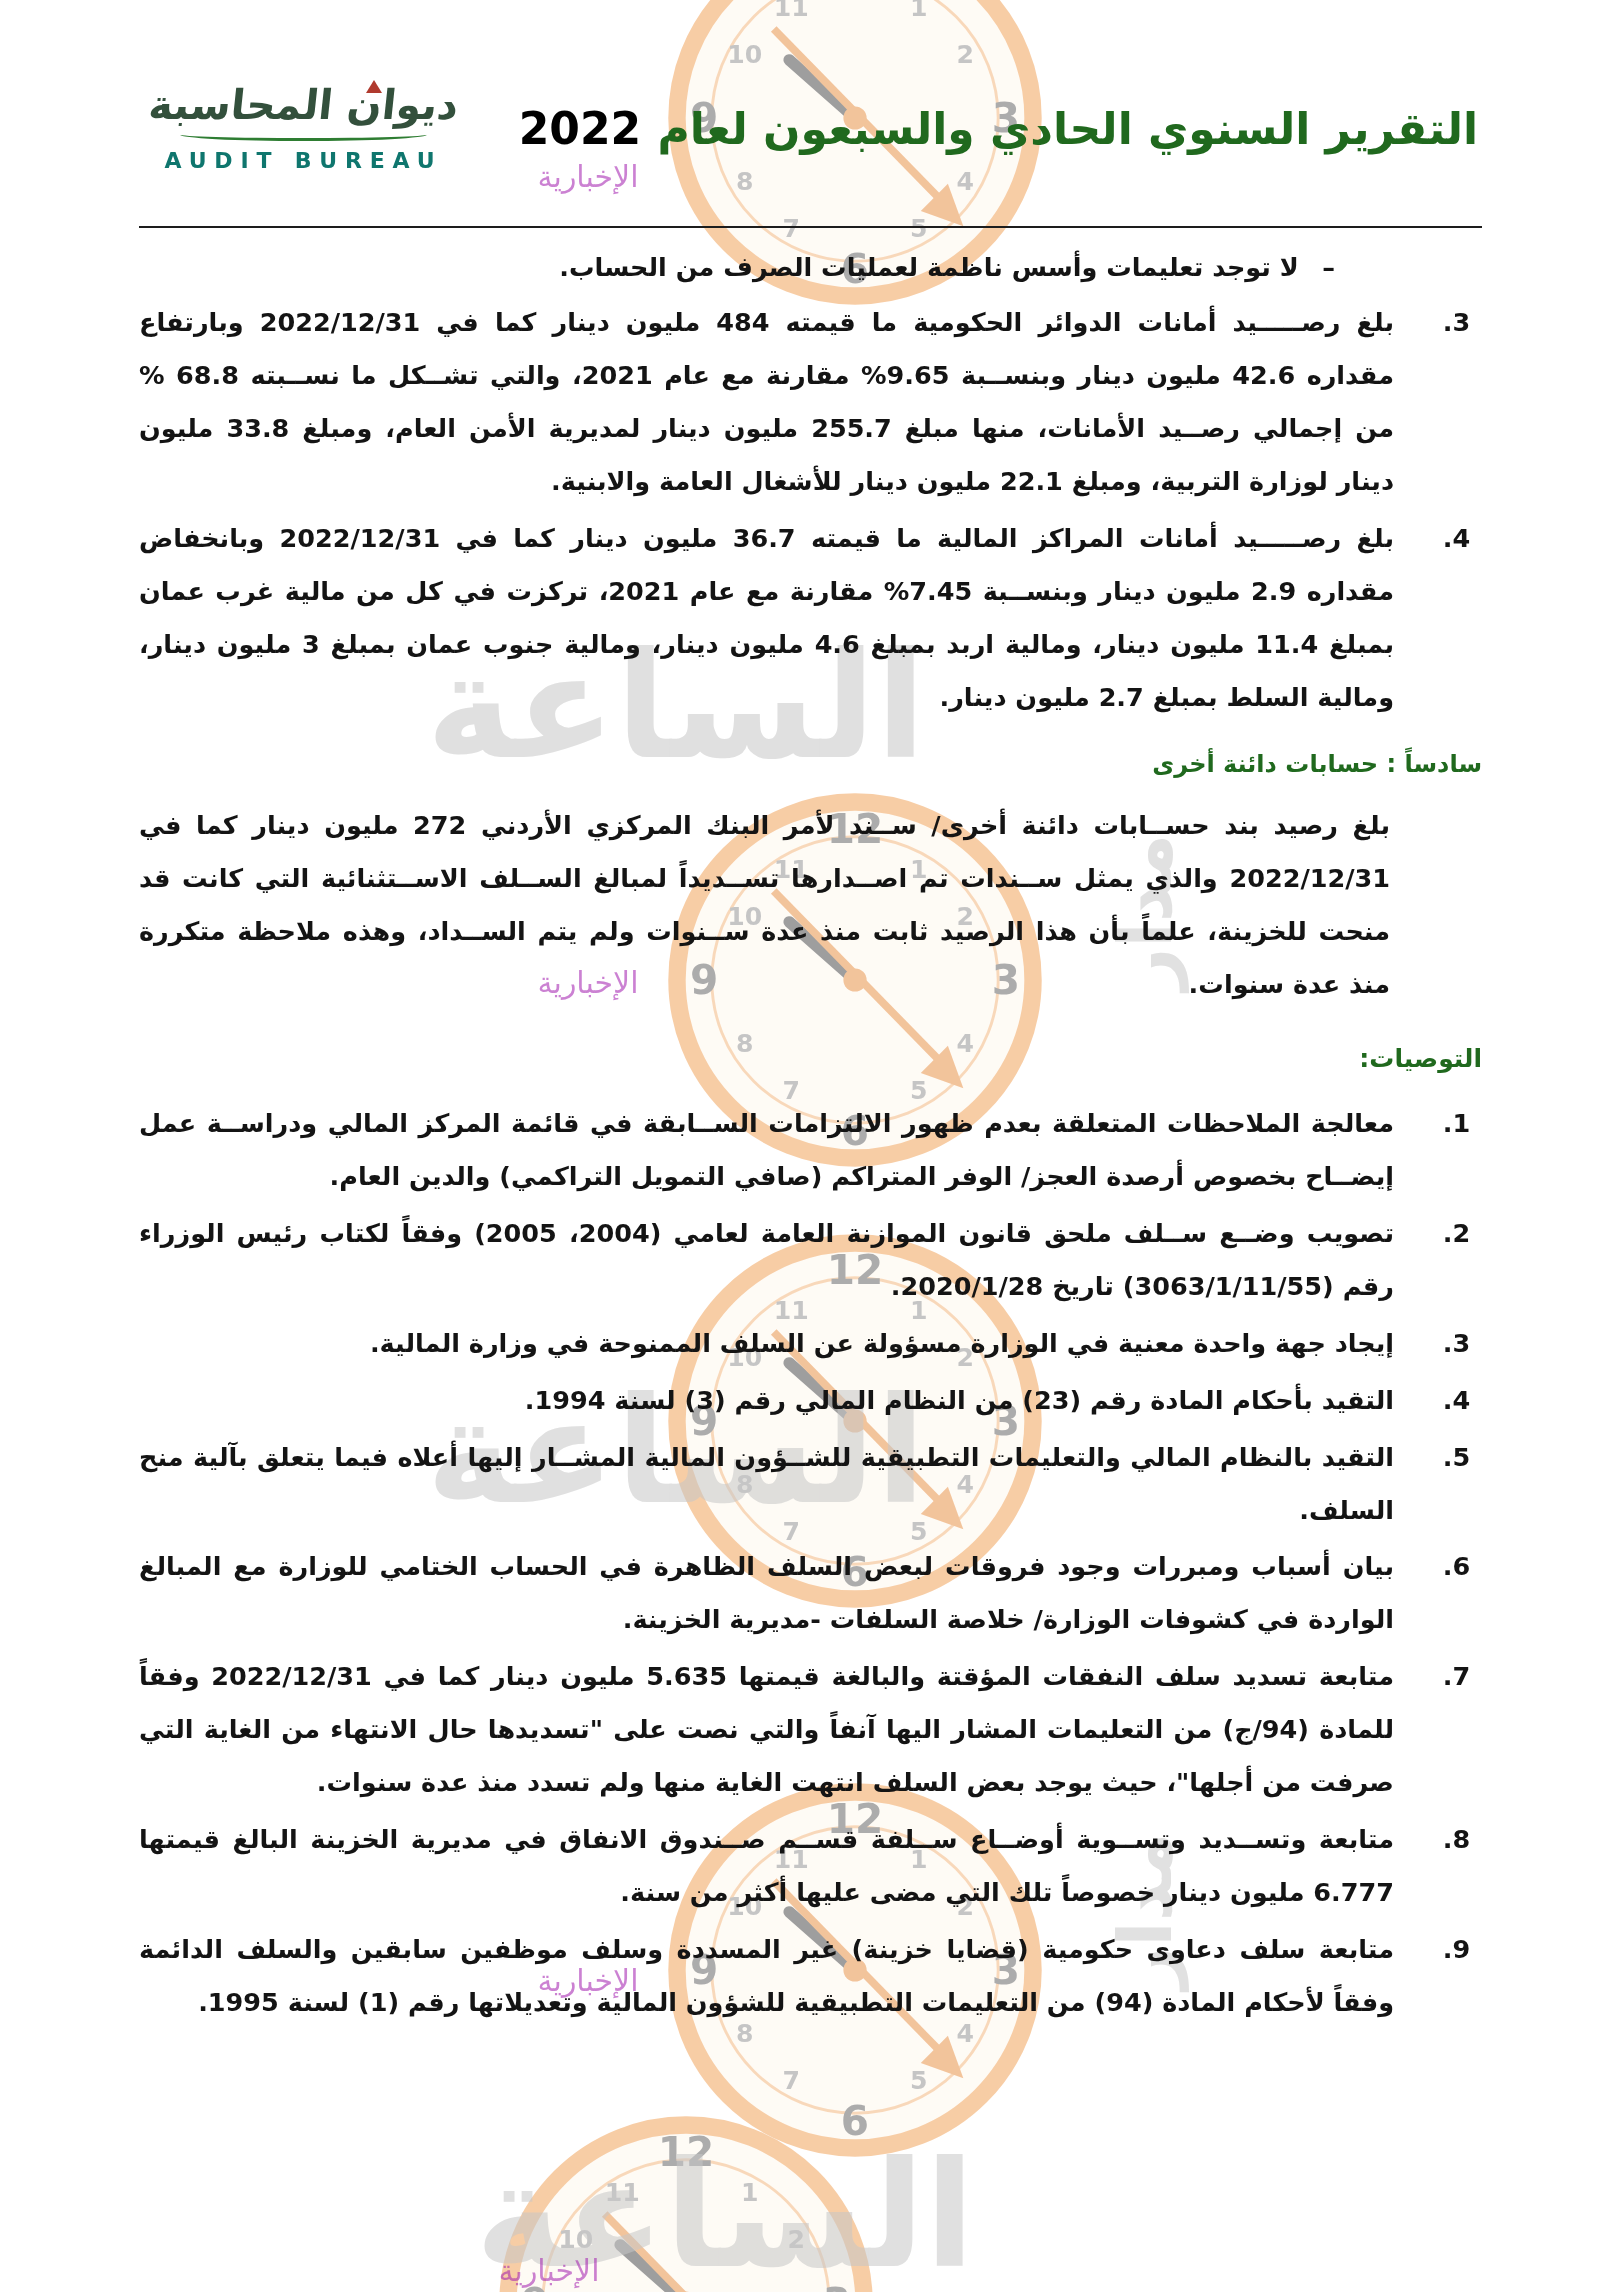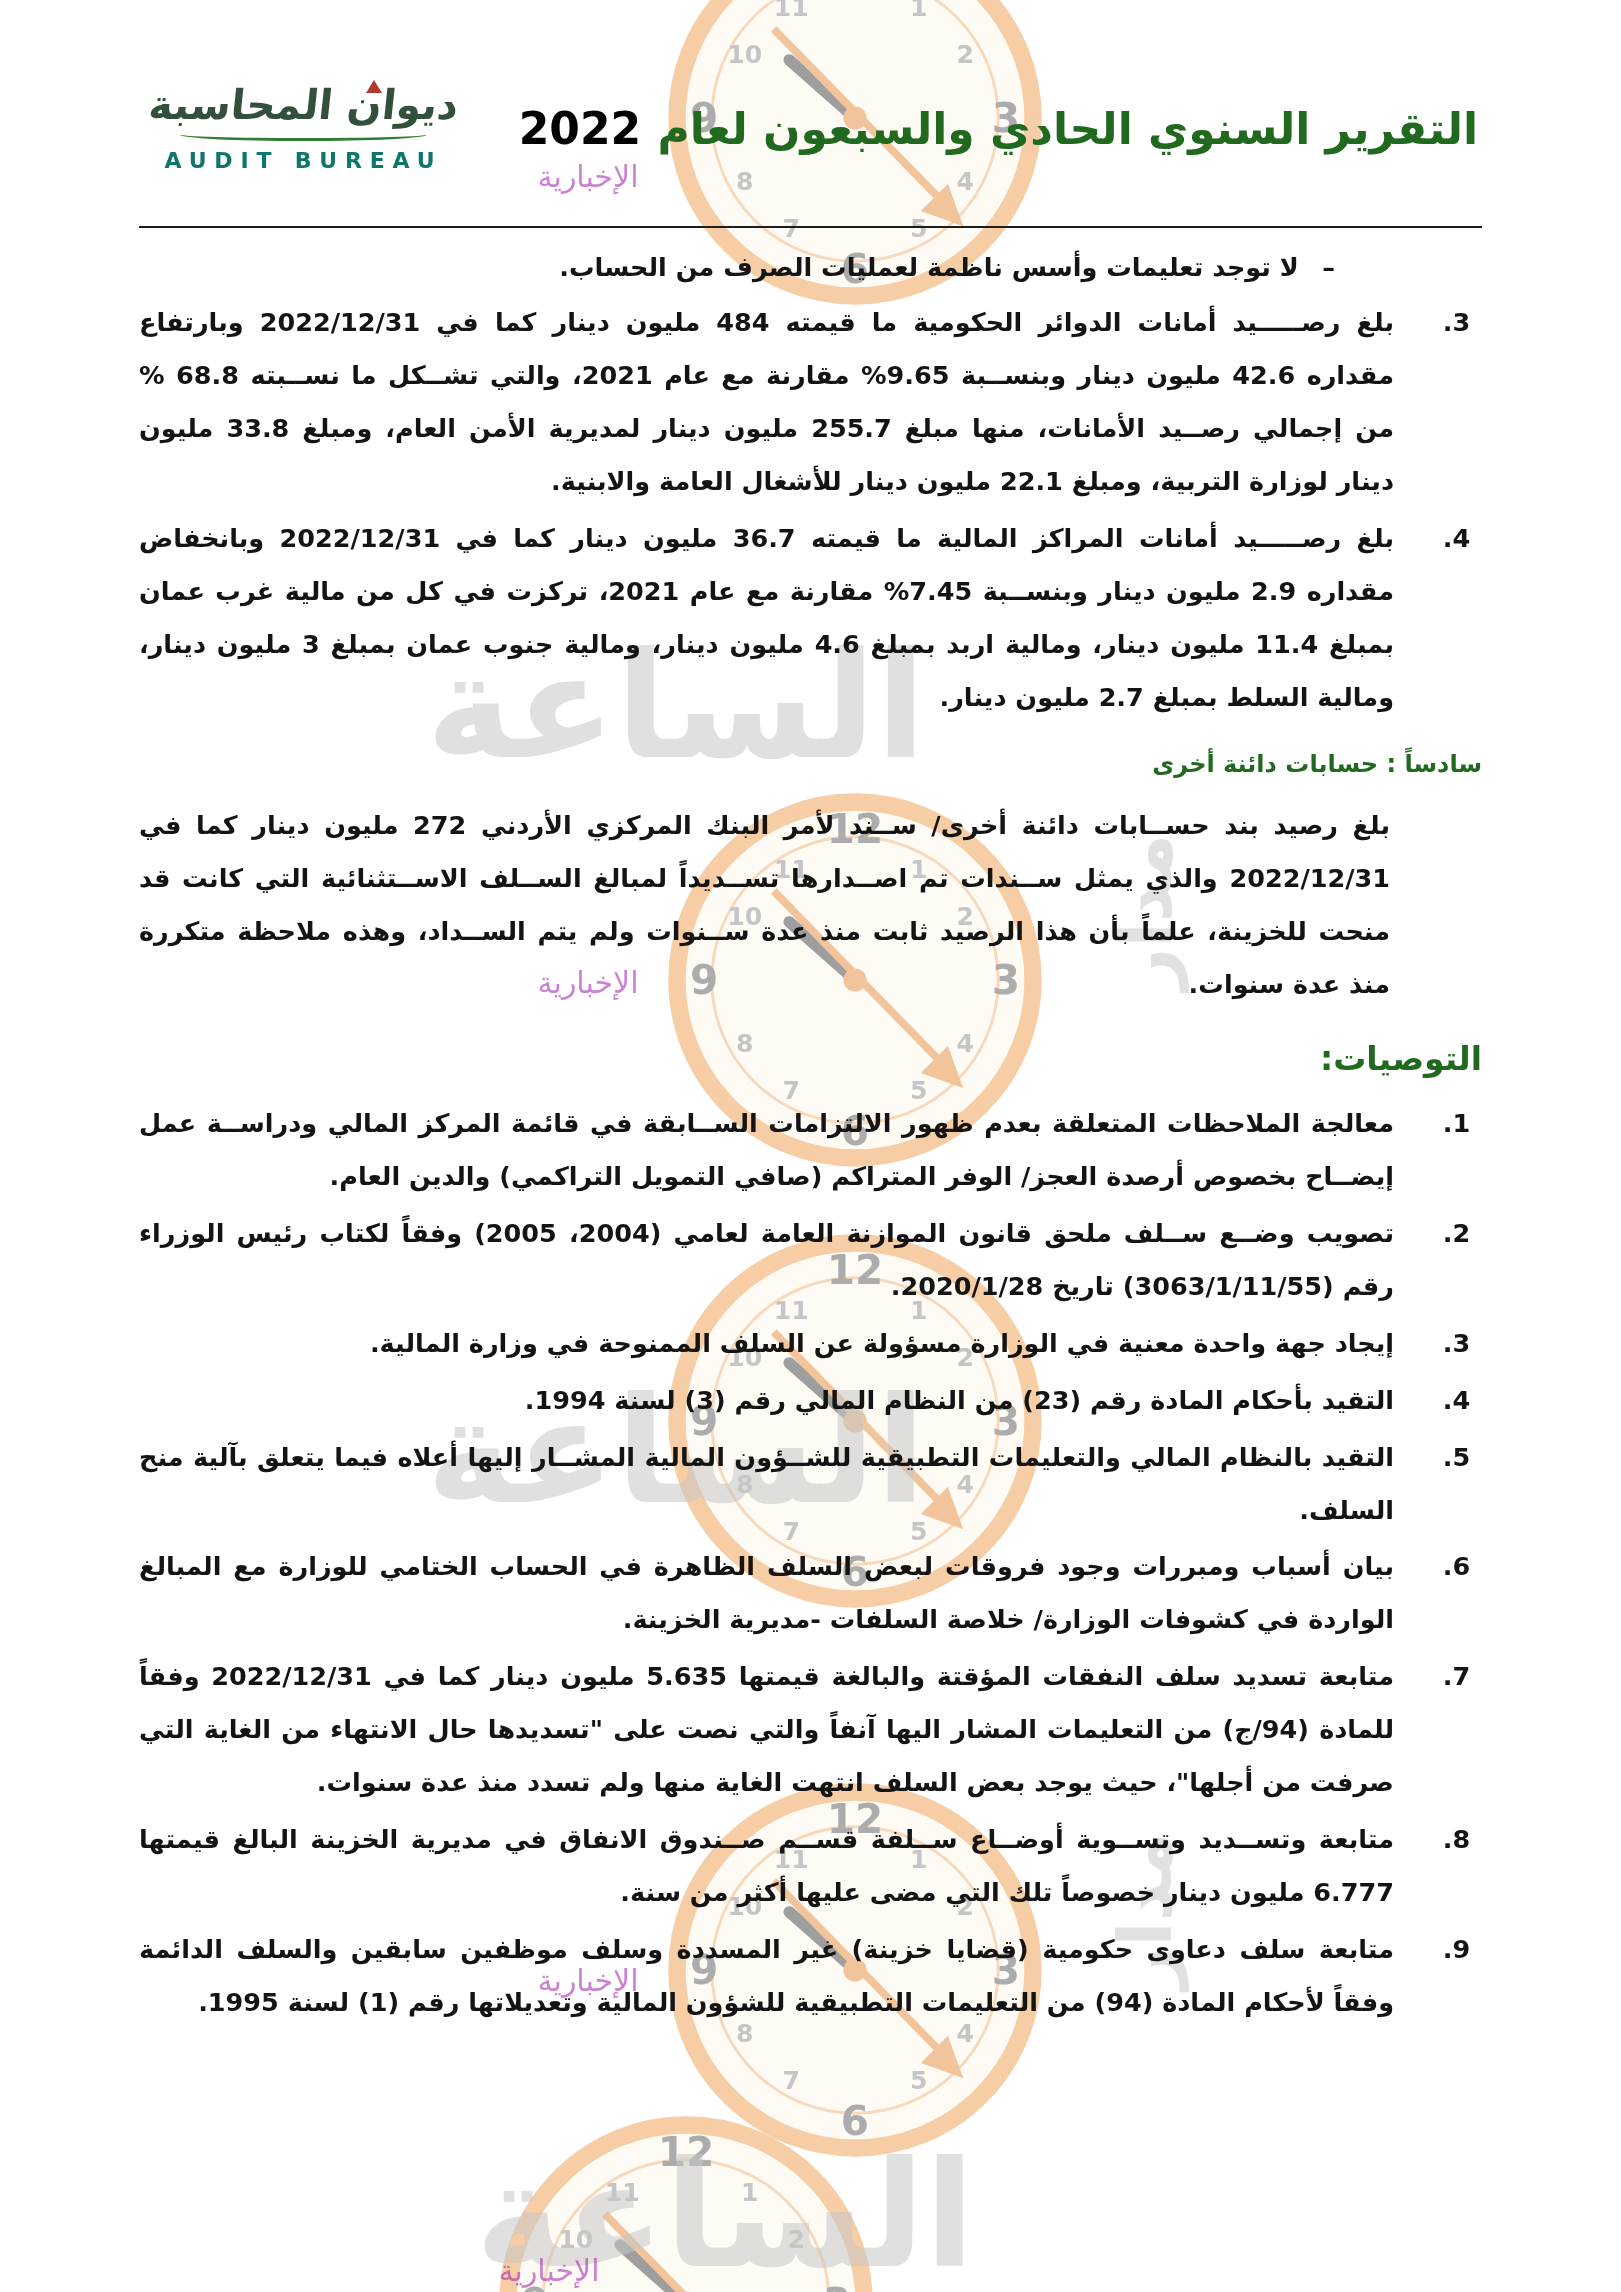--- a/index.html
+++ b/index.html
@@ -54,21 +54,21 @@
   }
 
   .dash-row { display:flex; gap:23.5px; padding-right:147px; margin-bottom:2px; }
   .dash { flex:0 0 auto; }
 
   .list-item { display:flex; margin-bottom:3.9px; }
   .li-num { flex:0 0 88px; padding-right:11.8px; }
   .li-text { flex:1; text-align:justify; }
 
   .sec-heading { font-size:24px; color:#20691e; margin:13.7px 0 7.8px; font-weight:800; }
-  .sec-heading.rec { font-size:33px; margin:21.6px 0 11.8px; }
+  .sec-heading.rec { font-size:25px; margin:21.6px 0 11.8px; }
 
   .para { margin-right:92px; margin-bottom:3.9px; }
 
   .footer { position:absolute; bottom:63px; left:0; right:0; text-align:center; z-index:1; }
   .page-number { font-size:29px; font-weight:800; color:#20691e; }
 </style>
 </head>
 <body>
 
 <div class="page">

